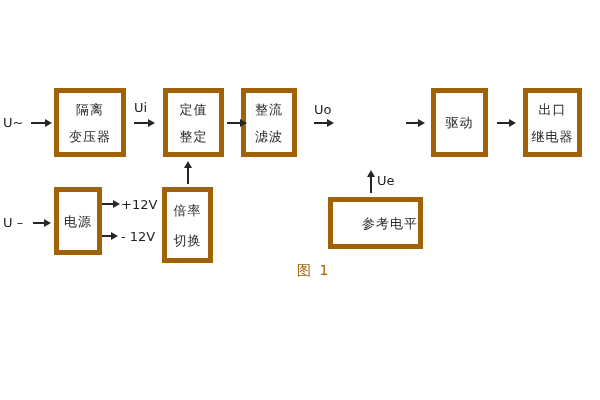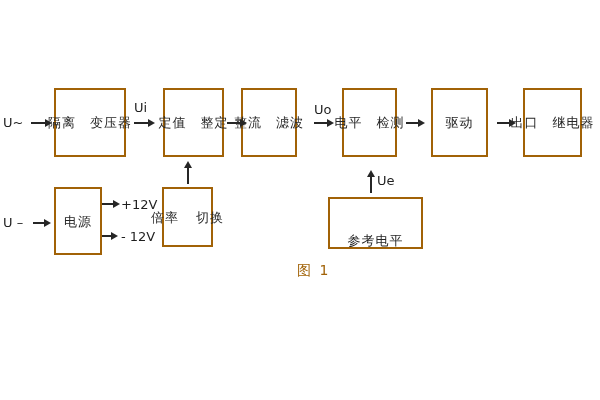--- a/index.html
+++ b/index.html
@@ -8,24 +8,24 @@
     width: 600px;
     height: 400px;
     background: #ffffff;
     font-family: "DejaVu Sans", "Liberation Sans", sans-serif;
     color: #2a2a2a;
     overflow: hidden;
   }
   .box {
     position: absolute;
     box-sizing: border-box;
-    border: 2px solid #a16207;
+    border: 5px solid #a16207;
     background: #ffffff;
     display: flex;
-    flex-direction: row;
+    flex-direction: column;
     align-items: center;
     justify-content: center;
     gap: 14px;
     font-size: 13px;
     line-height: 1;
     letter-spacing: 1px;
     color: #262626;
   }
   .box .ln { white-space: nowrap; }
   .harrow {
@@ -86,39 +86,35 @@
   <div class="box" style="left:163px; top:88px; width:61px; height:69px;">
     <div class="ln">定值</div>
     <div class="ln">整定</div>
   </div>
 
   <div class="box" style="left:241px; top:88px; width:56px; height:69px;">
     <div class="ln">整流</div>
     <div class="ln">滤波</div>
   </div>
 
-  <div class="box" style="left:342px; top:88px; width:55px; height:69px;">
-    <div class="ln">电平</div>
-    <div class="ln">检测</div>
-  </div>
 
   <div class="box" style="left:431px; top:88px; width:57px; height:69px;">
     <div class="ln">驱动</div>
   </div>
 
   <div class="box" style="left:523px; top:88px; width:59px; height:69px;">
     <div class="ln">出口</div>
     <div class="ln">继电器</div>
   </div>
 
   <div class="box" style="left:54px; top:187px; width:48px; height:68px;">
     <div class="ln">电源</div>
   </div>
 
-  <div class="box" style="left:162px; top:187px; width:51px; height:60px; gap:17px;">
+  <div class="box" style="left:162px; top:187px; width:51px; height:76px; gap:17px;">
     <div class="ln">倍率</div>
     <div class="ln">切换</div>
   </div>
 
   <div class="box" style="left:328px; top:197px; width:95px; height:52px;align-items:flex-end;">
     <div class="ln">参考电平</div>
   </div>
 
   <span class="lbl" style="left:3px; top:116px;">U~</span>
   <span class="lbl" style="left:3px; top:216px;">U –</span>

